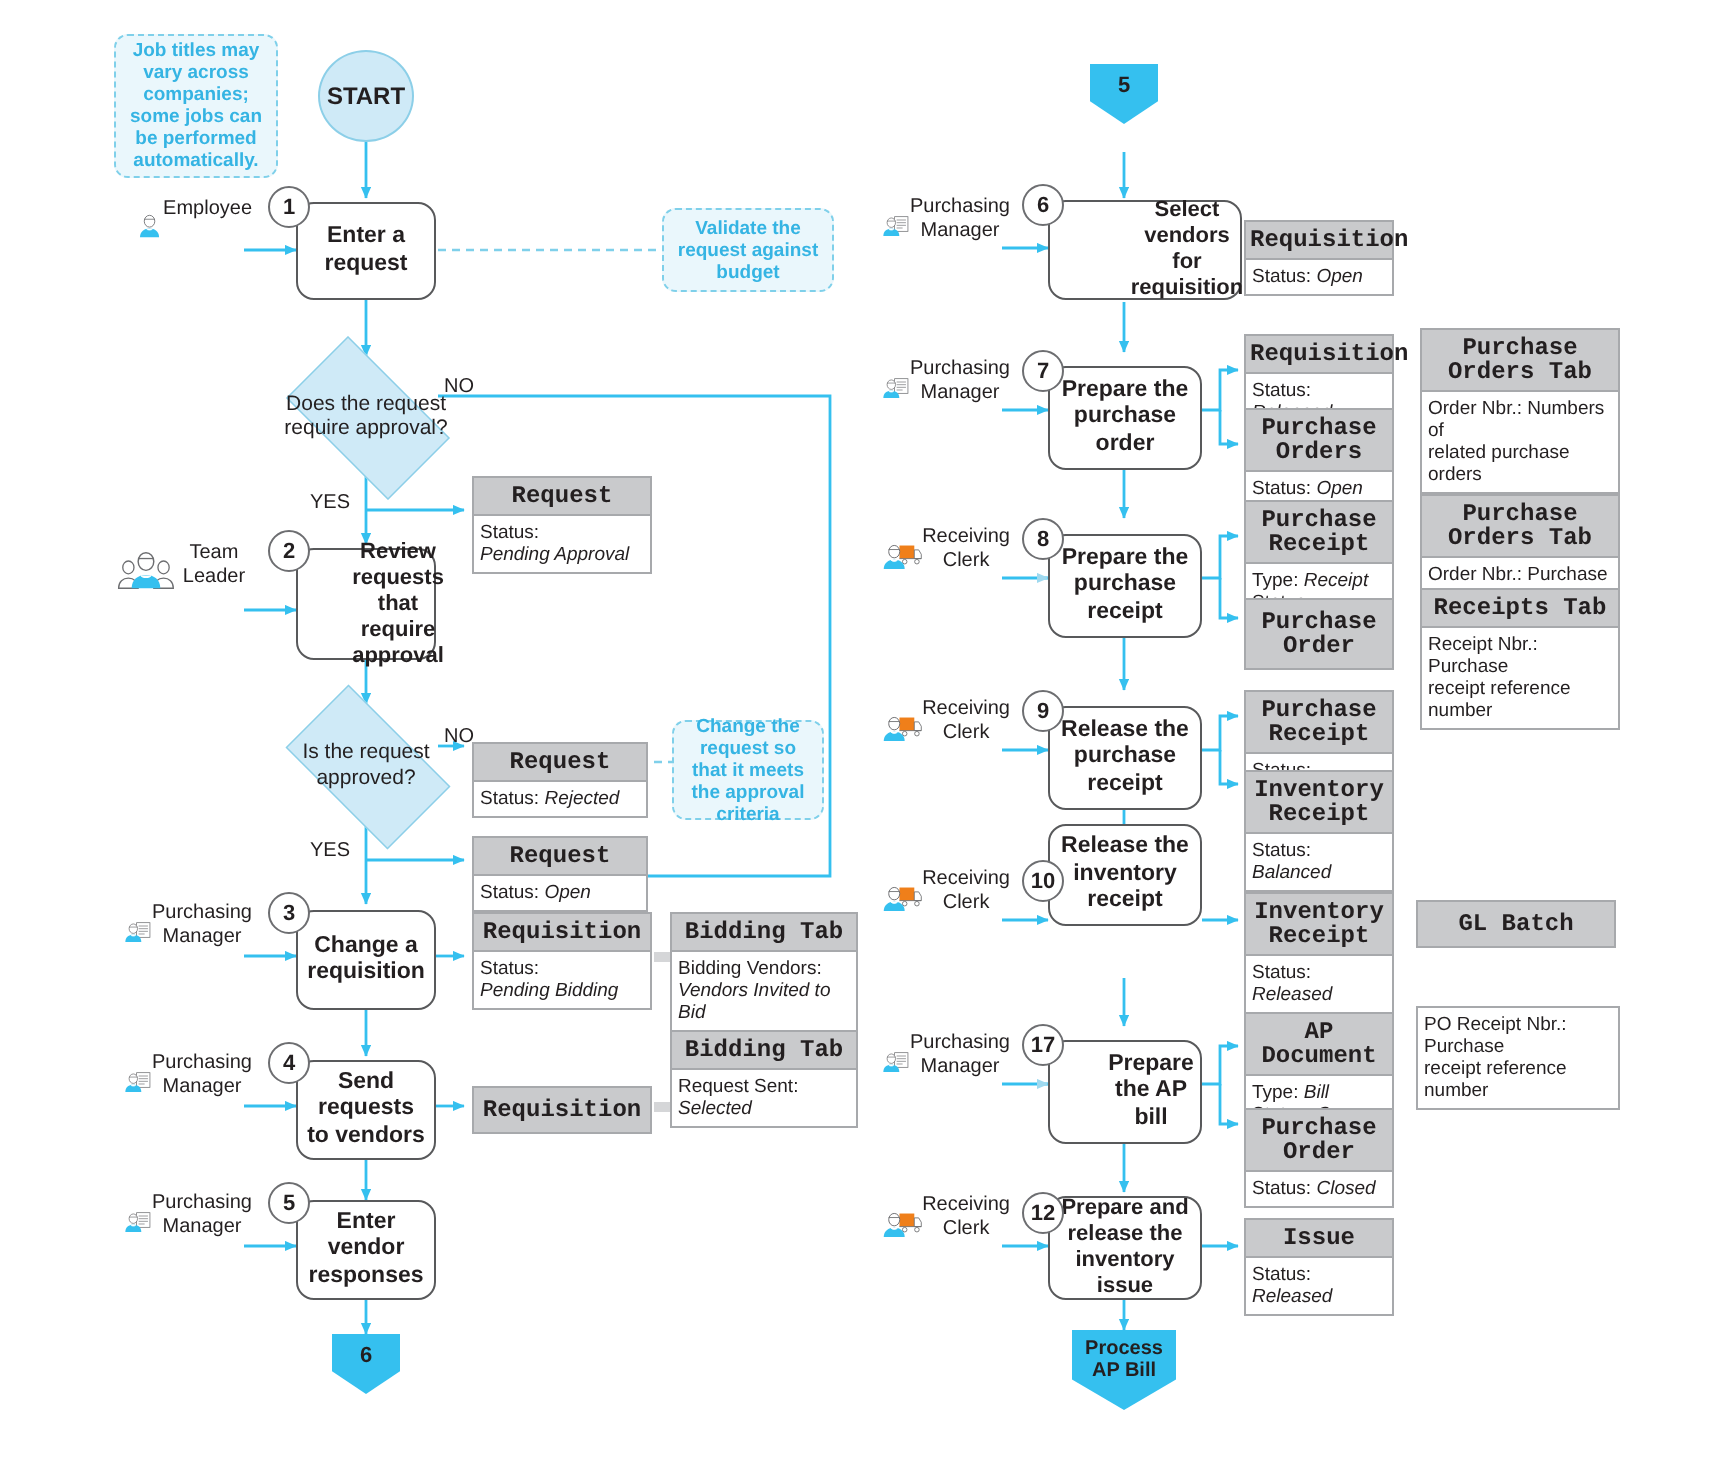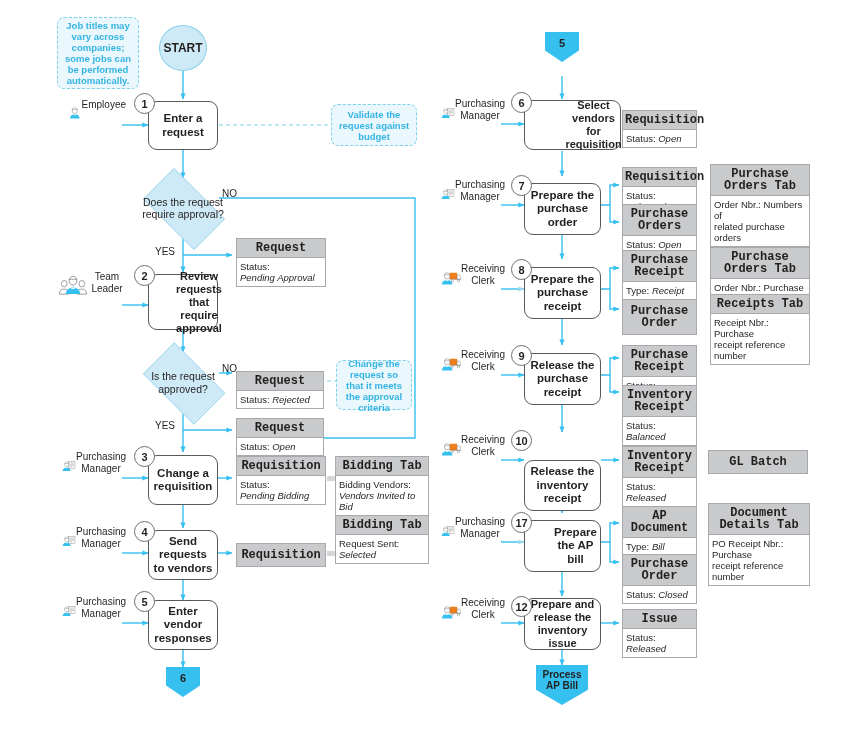--- a/index.html
+++ b/index.html
@@ -538,21 +538,21 @@
         <ellipse cx="14" cy="11" rx="6.3" ry="7.1" fill="#fff" stroke="#6d6e71" stroke-width="1.1"></ellipse>
         <path d="M7.7 8.6 h12.6" stroke="#6d6e71" stroke-width="1"></path>
         <path d="M2 31 c0-7 5.2-10.7 12-10.7 s12 3.7 12 10.7 z" fill="#35c0ef"></path>
         <path d="M10.2 20.6 c1.2 2.1 6.4 2.1 7.6 0" fill="#fff" stroke="#fff" stroke-width="1"></path>
       </svg>
       <div class="lbl">Receiving
 Clerk</div>
     </div>
 
     <div class="abs stepnum" style="left:511px;top:430px;">10</div>
-    <div class="abs proc" style="left:524px;top:460px;width:77px;height:51px;">Release the inventory receipt</div>
+    <div class="abs proc" style="left:524px;top:412px;width:77px;height:51px;">Release the inventory receipt</div>
 
     <div class="abs ent" style="left:622px;top:446px;width:75px;">
       <div class="hd">Inventory Receipt</div>
       <div class="bd">
           <div>Status: <i>Released</i></div>
         </div>
     </div>
     <div class="abs ent hdonly" style="left:708px;top:450px;width:100px;">
       <div class="hd" style="padding:5px 2px;">GL Batch</div>
     </div>
@@ -579,21 +579,20 @@
     <div class="abs proc" style="left:524px;top:520px;width:77px;height:52px;padding-left:30px;">Prepare the AP bill</div>
 
     <div class="abs ent" style="left:622px;top:506px;width:75px;">
       <div class="hd">AP Document</div>
       <div class="bd">
         <div>Type: <i>Bill</i></div>
           <div>Status: <i>Open</i></div>
       </div>
     </div>
     <div class="abs ent" style="left:708px;top:503px;width:102px;">
-      <div class="hd">Document Details Tab</div>
       <div class="bd">
         <div>PO Receipt Nbr.: Purchase</div>
           <div>receipt reference number</div>
       </div>
     </div>
     <div class="abs ent" style="left:622px;top:554px;width:75px;">
       <div class="hd">Purchase Order</div>
       <div class="bd">
           <div>Status: <i>Closed</i></div>
         </div>

